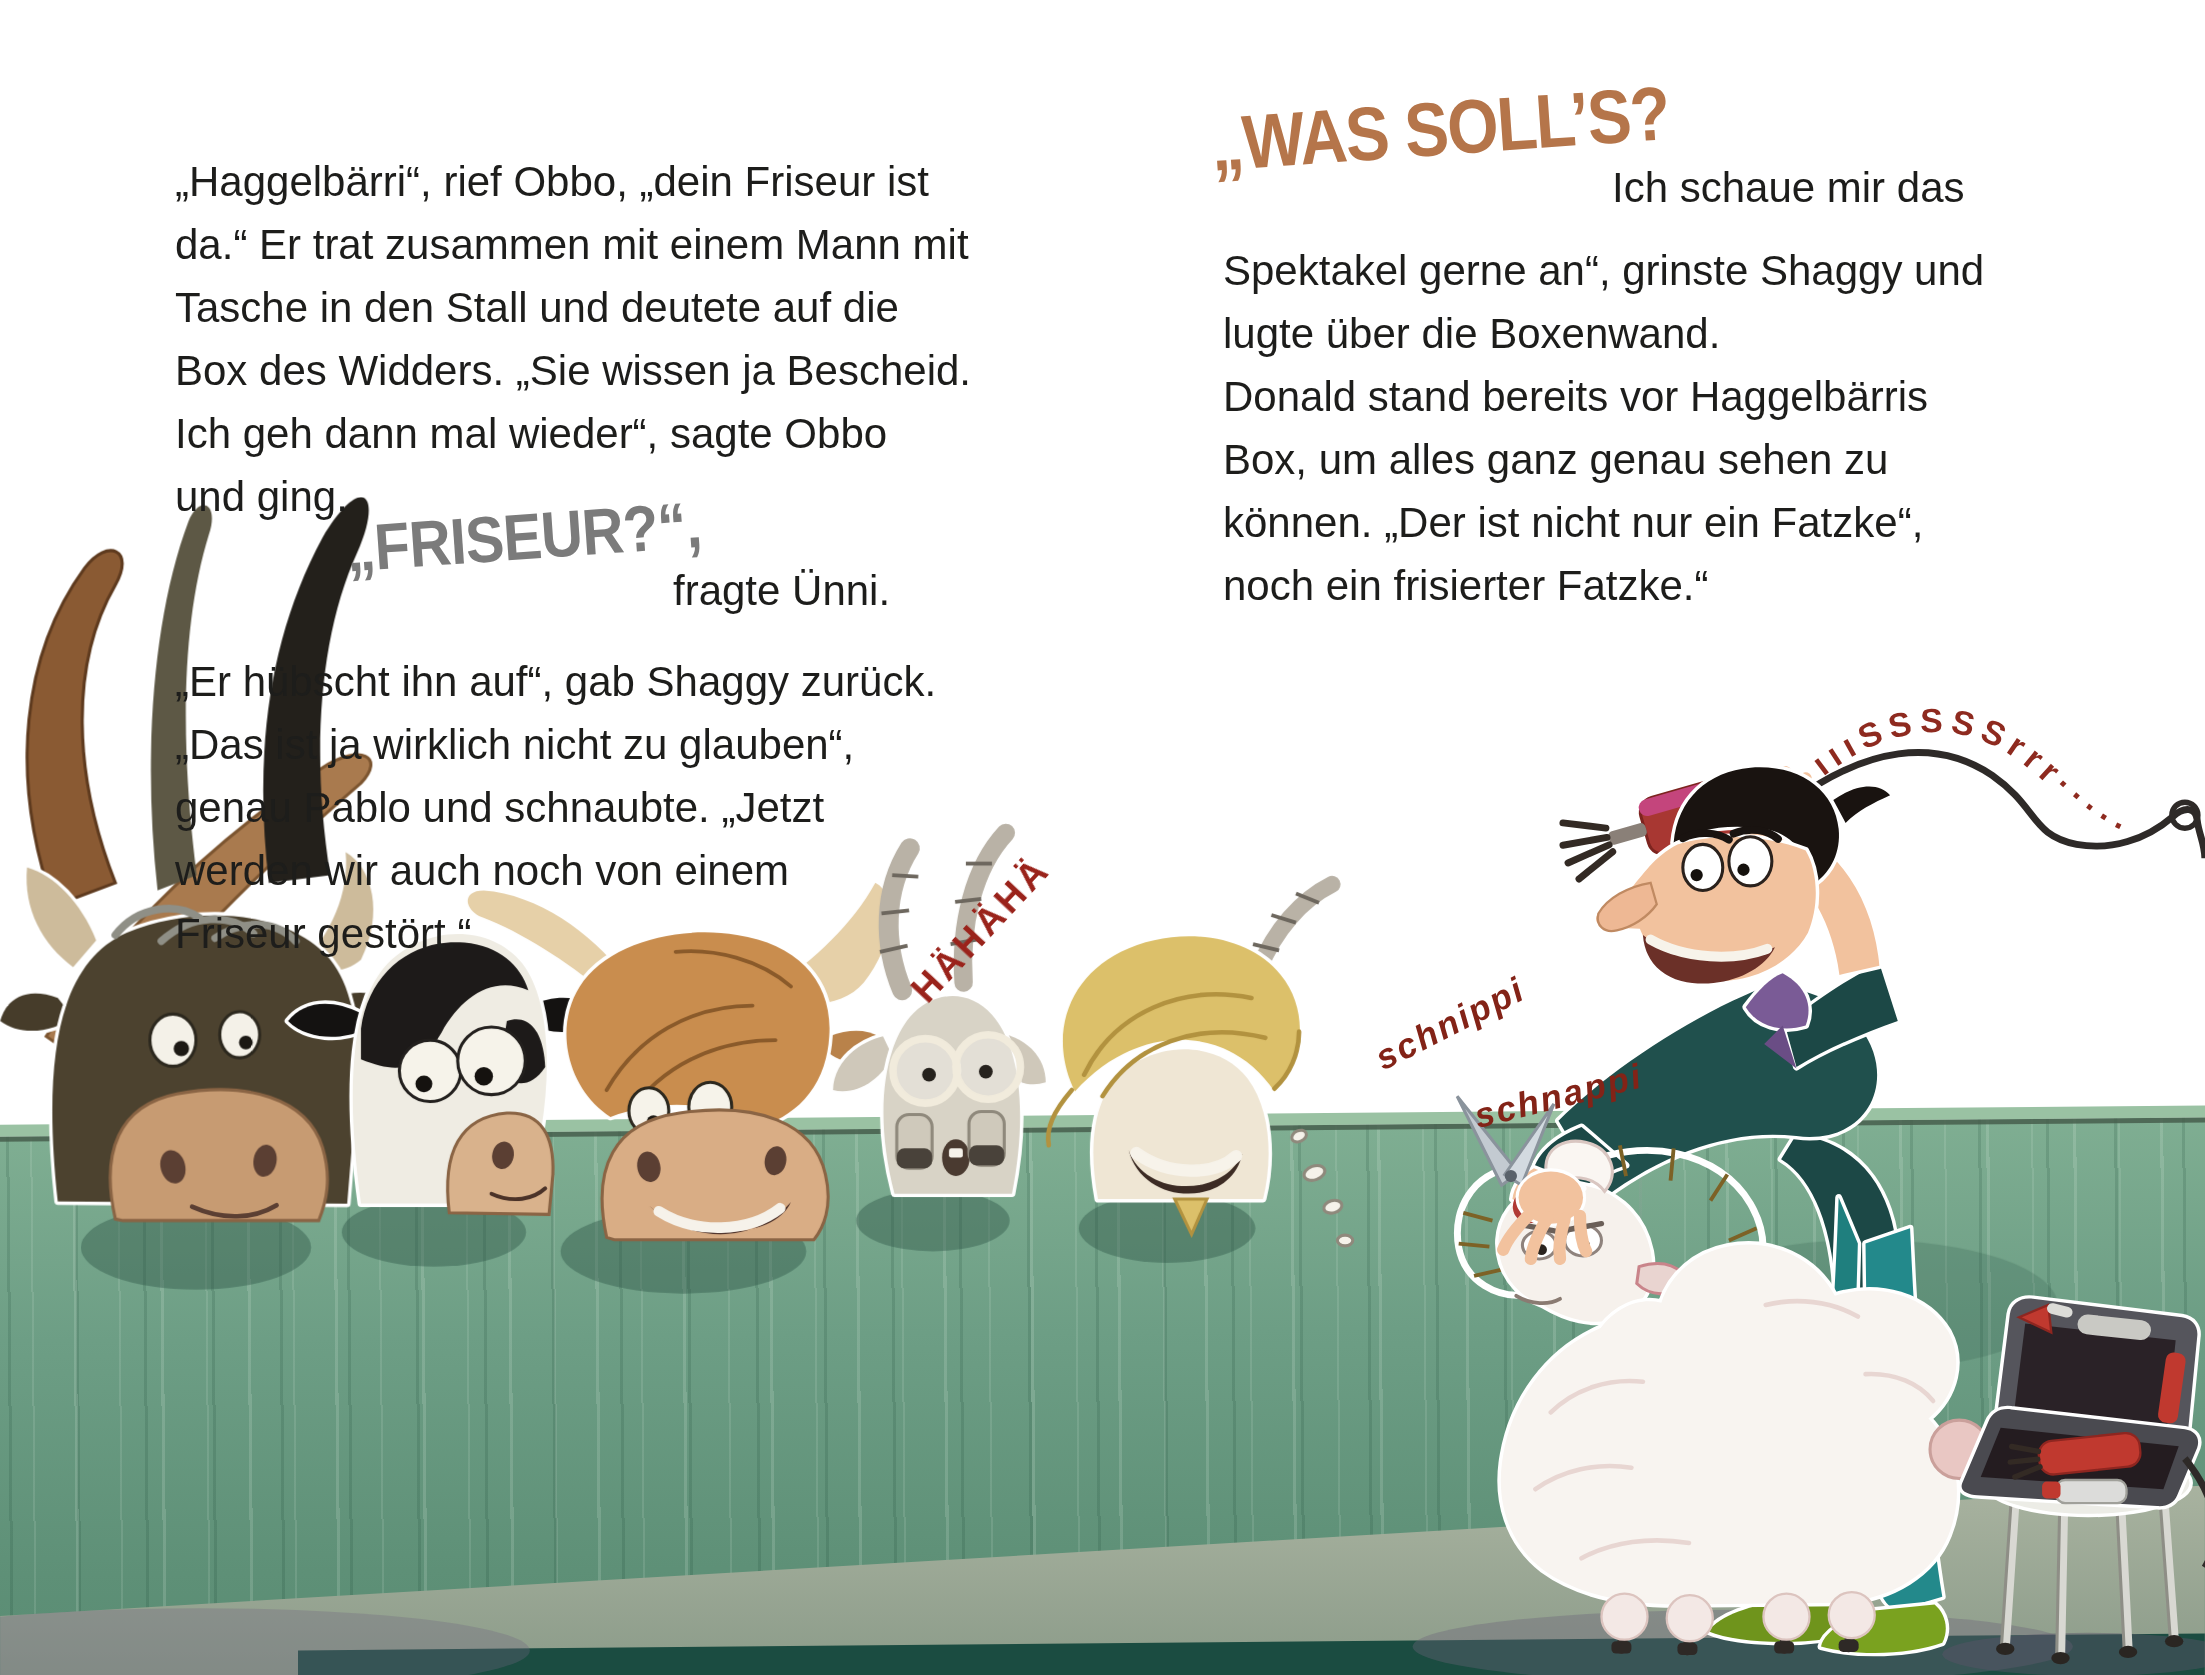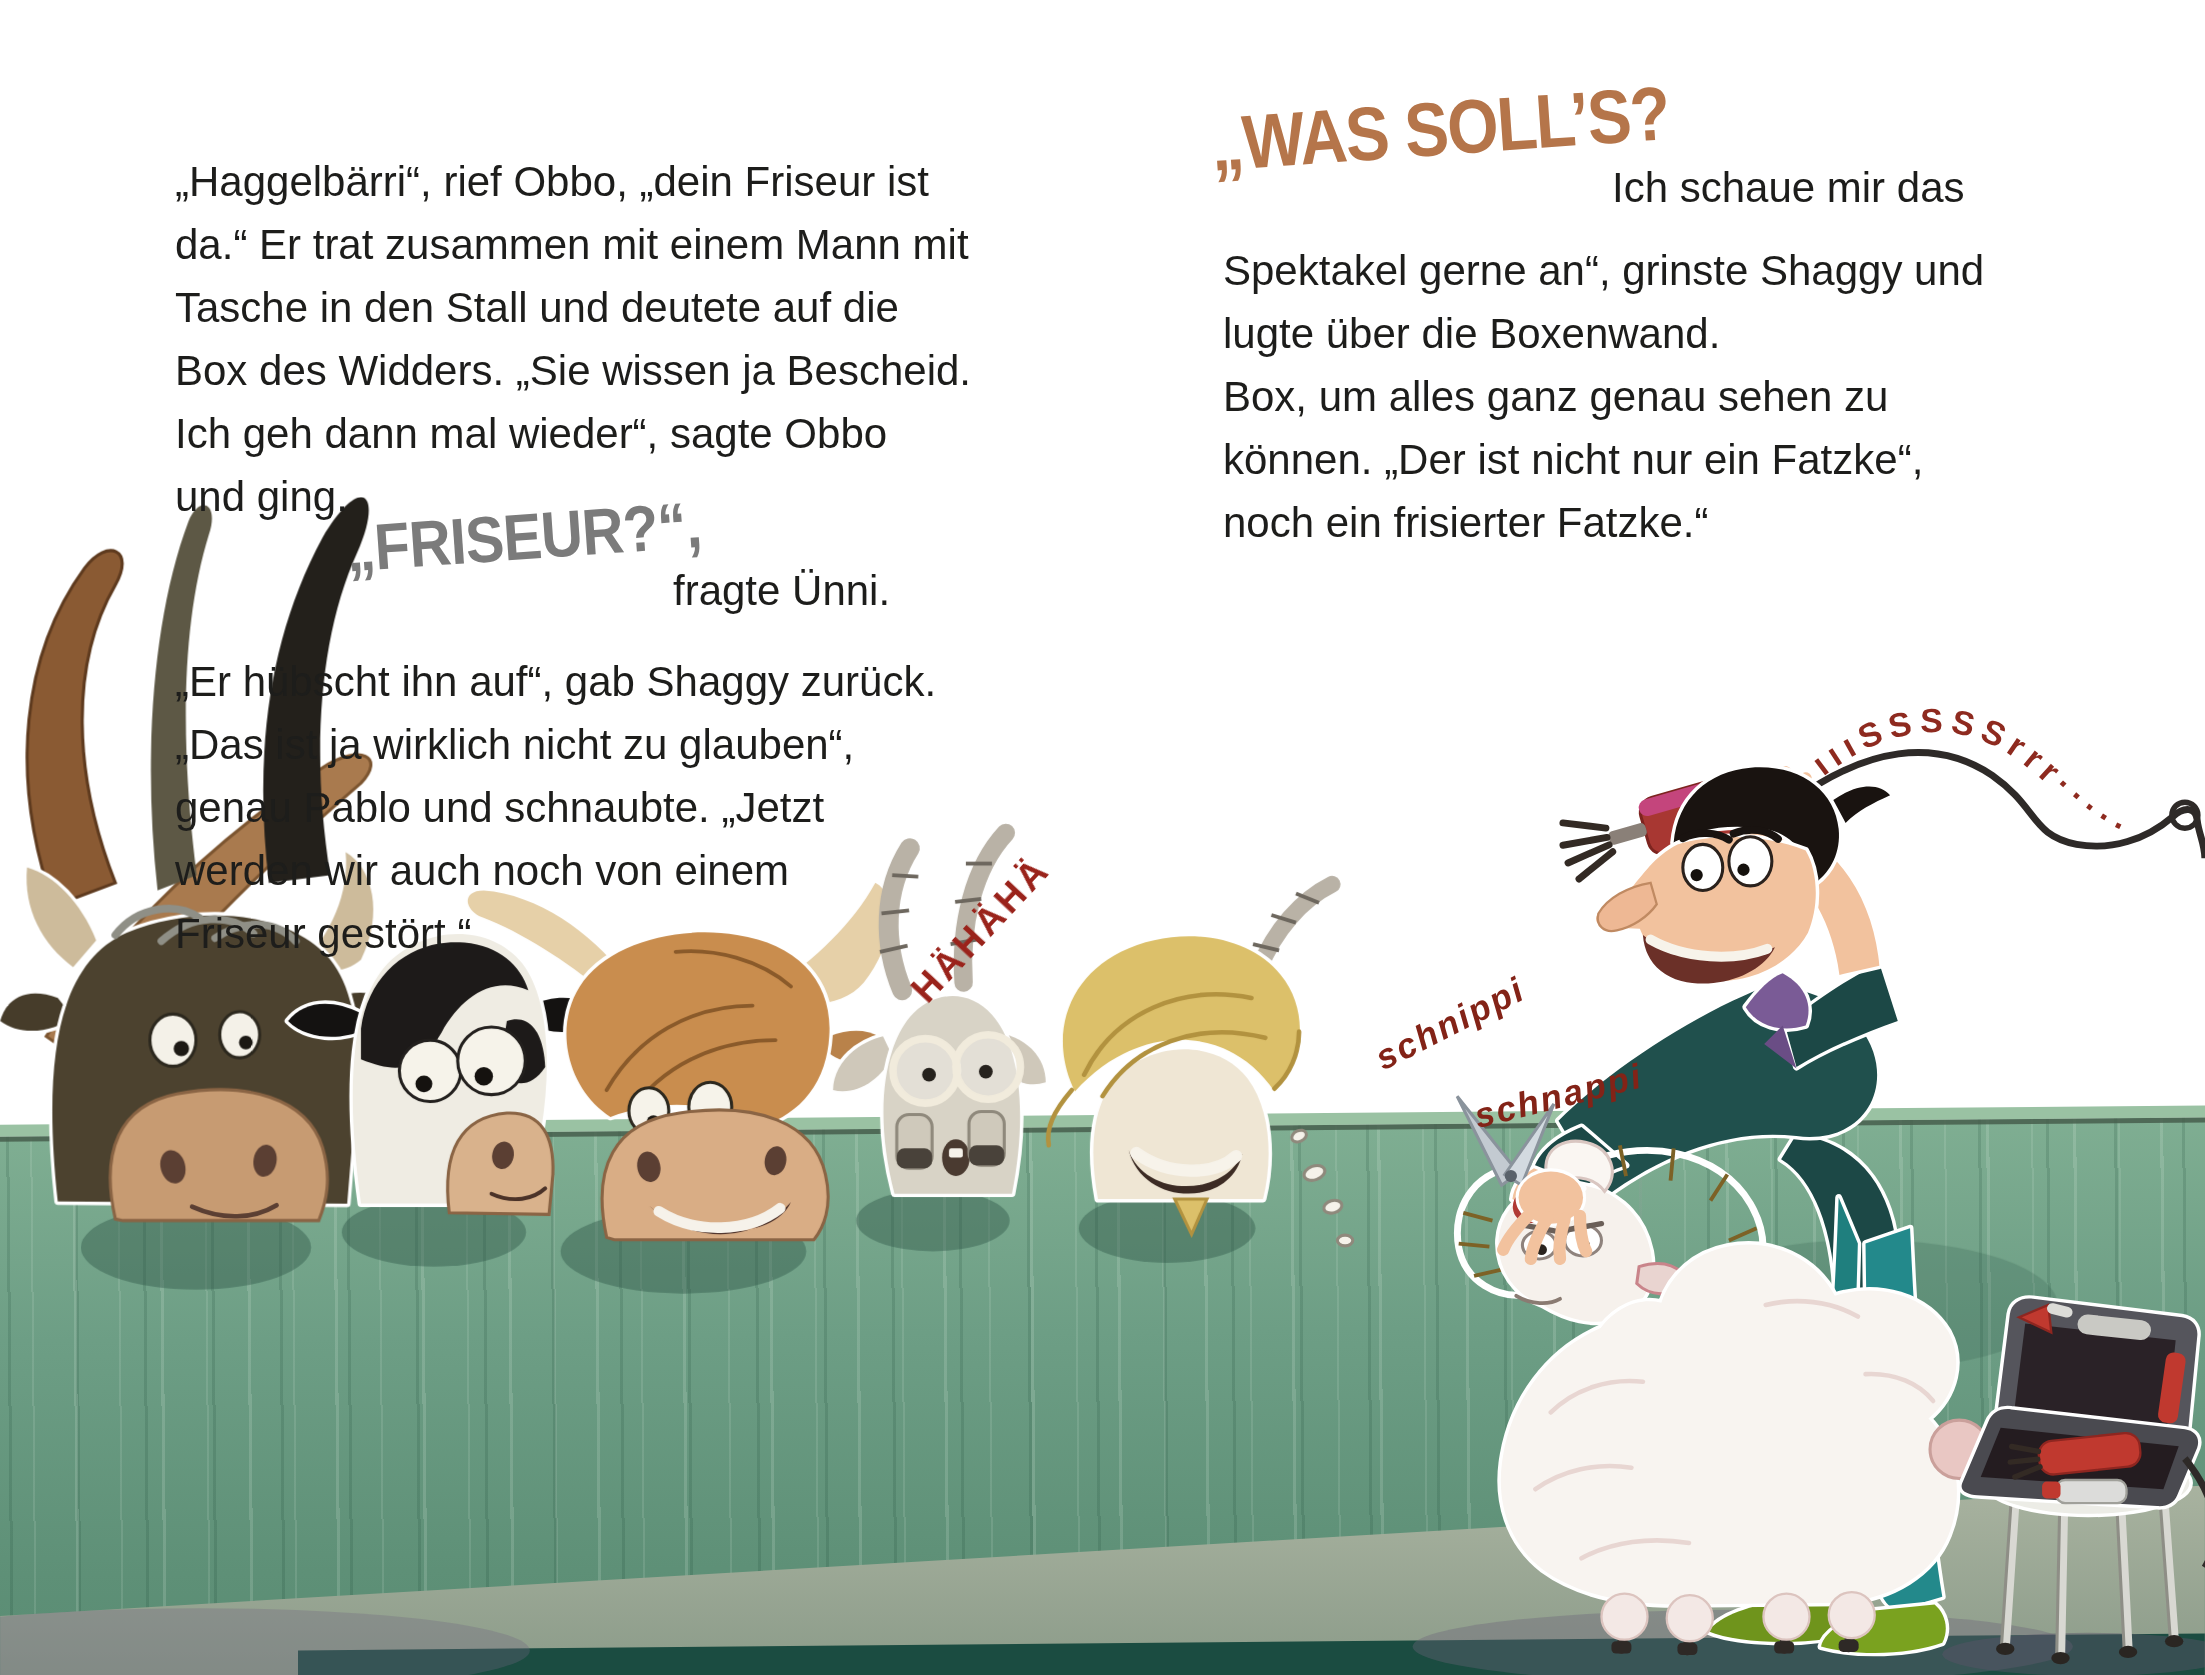--- a/index.html
+++ b/index.html
@@ -409,20 +409,21 @@
     </div>
   </div>
 
   <div class="right-text">
     <div class="right-heading-line">
       <span class="was-heading">„WAS SOLL’S?</span>
       <span class="was-tail text-line">Ich schaue mir das</span>
     </div>
     <div class="text-line">Spektakel gerne an“, grinste Shaggy und</div>
     <div class="text-line">lugte über die Boxenwand.</div>
+    <div class="text-line">Donald stand bereits vor Haggelbärris</div>
     <div class="text-line">Box, um alles ganz genau sehen zu</div>
     <div class="text-line">können. „Der ist nicht nur ein Fatzke“,</div>
     <div class="text-line">noch ein frisierter Fatzke.“</div>
   </div>
 
   <div class="hand laugh-text">HÄHÄHÄ</div>
   <div class="hand snip-1">schnippi</div>
   <div class="hand snip-2">schnappi</div>
 
 </div>

